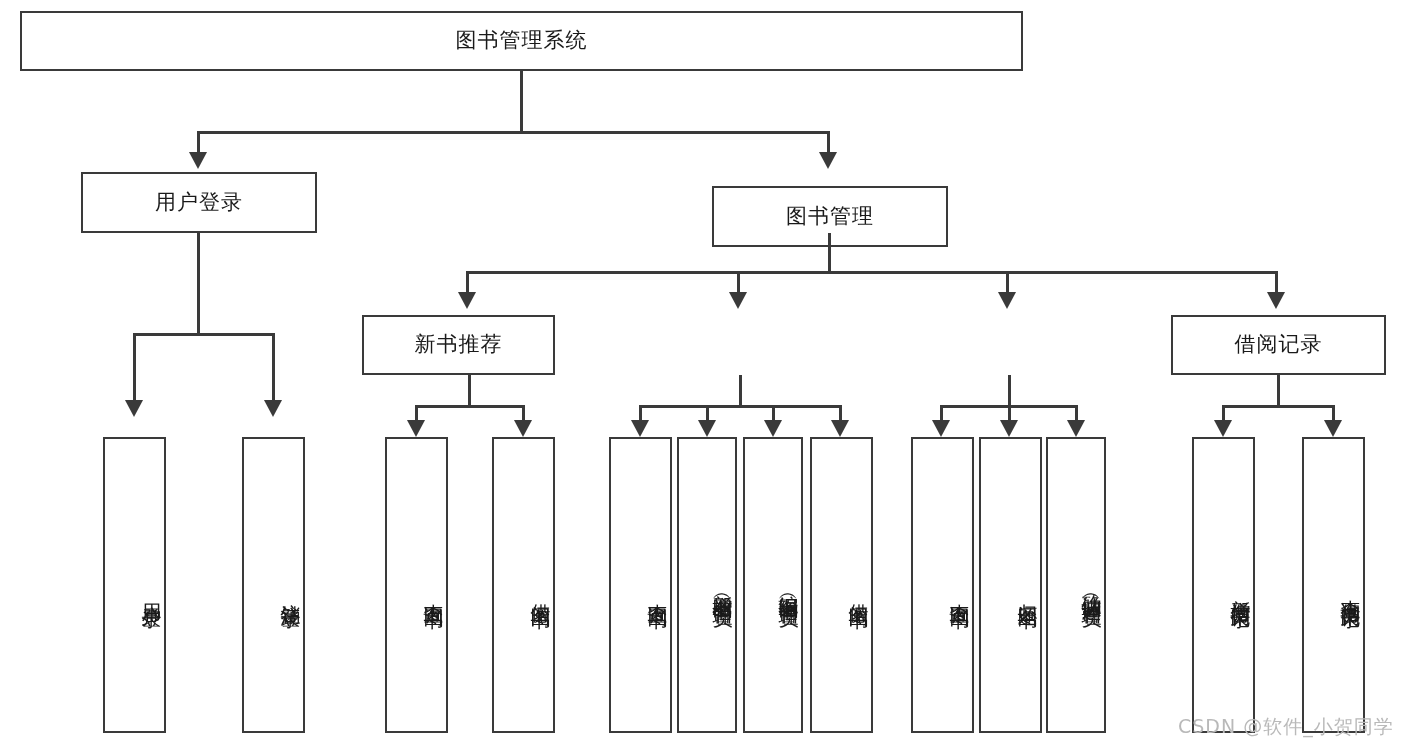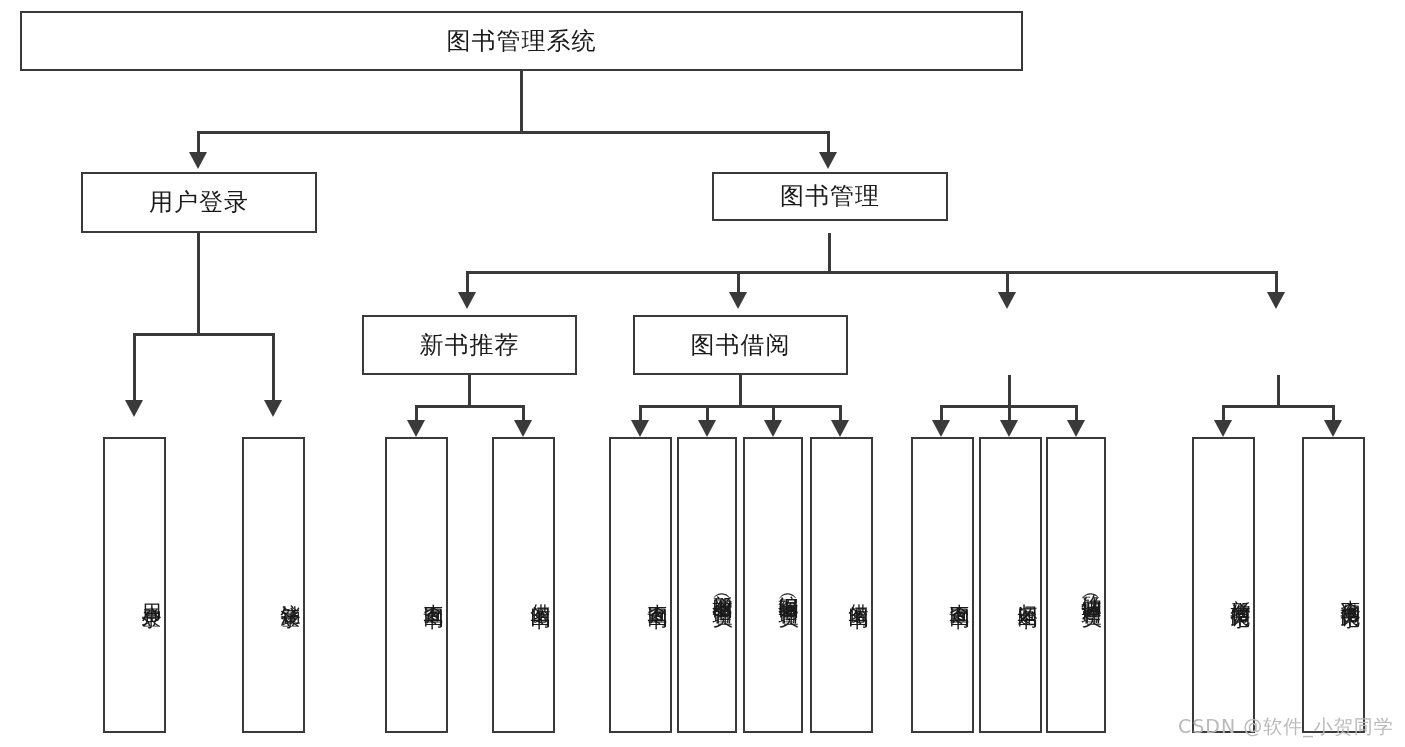--- a/index.html
+++ b/index.html
@@ -21,21 +21,21 @@
     position: absolute;
     box-sizing: border-box;
     border: 2px solid #3a3a3a;
     background: #ffffff;
     display: flex;
     align-items: center;
     justify-content: center;
     color: #1a1a1a;
   }
   .node.horiz {
-    font-size: 24px;
+    font-size: 21px;
     letter-spacing: 1px;
     line-height: 1.2;
   }
   .node.vert {
     writing-mode: vertical-rl;
     text-orientation: upright;
     font-size: 20px;
     line-height: 1.25;
     letter-spacing: 2px;
     padding-top: 14px;
@@ -77,45 +77,45 @@
 
   <div class="edge v" style="left:520px; top:71px; width:3px; height:62px;"></div>
   <div class="edge h" style="left:197px; top:131px; width:633px; height:3px;"></div>
   <div class="edge v" style="left:197px; top:131px; width:3px; height:22px;"></div>
   <div class="edge v" style="left:827px; top:131px; width:3px; height:22px;"></div>
   <div class="arrow" style="left:189px; top:152px;"></div>
   <div class="arrow" style="left:819px; top:152px;"></div>
 
   <div class="node horiz" style="left:81px; top:172px; width:236px; height:61px;">用户登录</div>
 
-  <div class="node horiz" style="left:712px; top:172px; width:236px; height:49px;">图书管理</div>
+  <div class="node horiz" style="left:712px; top:186px; width:236px; height:61px;">图书管理</div>
 
   <div class="edge v" style="left:197px; top:233px; width:3px; height:102px;"></div>
   <div class="edge h" style="left:133px; top:333px; width:142px; height:3px;"></div>
   <div class="edge v" style="left:133px; top:333px; width:3px; height:68px;"></div>
   <div class="edge v" style="left:272px; top:333px; width:3px; height:68px;"></div>
   <div class="arrow" style="left:125px; top:400px;"></div>
   <div class="arrow" style="left:264px; top:400px;"></div>
 
   <div class="edge v" style="left:828px; top:233px; width:3px; height:40px;"></div>
   <div class="edge h" style="left:466px; top:271px; width:812px; height:3px;"></div>
   <div class="edge v" style="left:466px; top:271px; width:3px; height:22px;"></div>
   <div class="edge v" style="left:737px; top:271px; width:3px; height:22px;"></div>
   <div class="edge v" style="left:1006px; top:271px; width:3px; height:22px;"></div>
   <div class="edge v" style="left:1275px; top:271px; width:3px; height:22px;"></div>
   <div class="arrow" style="left:458px; top:292px;"></div>
   <div class="arrow" style="left:729px; top:292px;"></div>
   <div class="arrow" style="left:998px; top:292px;"></div>
   <div class="arrow" style="left:1267px; top:292px;"></div>
 
-  <div class="node horiz" style="left:362px; top:315px; width:215px; height:60px;">新书推荐</div>
-
-  <div class="node horiz" style="left:633px; top:315px; width:215px; height:60px;">图书借阅</div>
+  <div class="node horiz" style="left:362px; top:315px; width:193px; height:60px;">新书推荐</div>
 
 
+
+  <div class="node horiz" style="left:1171px; top:315px; width:215px; height:60px;">借阅记录</div>
 
   <div class="edge v" style="left:468px; top:375px; width:3px; height:33px;"></div>
   <div class="edge h" style="left:415px; top:405px; width:110px; height:3px;"></div>
   <div class="edge v" style="left:415px; top:405px; width:3px; height:16px;"></div>
   <div class="edge v" style="left:522px; top:405px; width:3px; height:16px;"></div>
   <div class="arrow" style="left:407px; top:420px;"></div>
   <div class="arrow" style="left:514px; top:420px;"></div>
 
   <div class="edge v" style="left:739px; top:375px; width:3px; height:33px;"></div>
   <div class="edge h" style="left:639px; top:405px; width:203px; height:3px;"></div>

